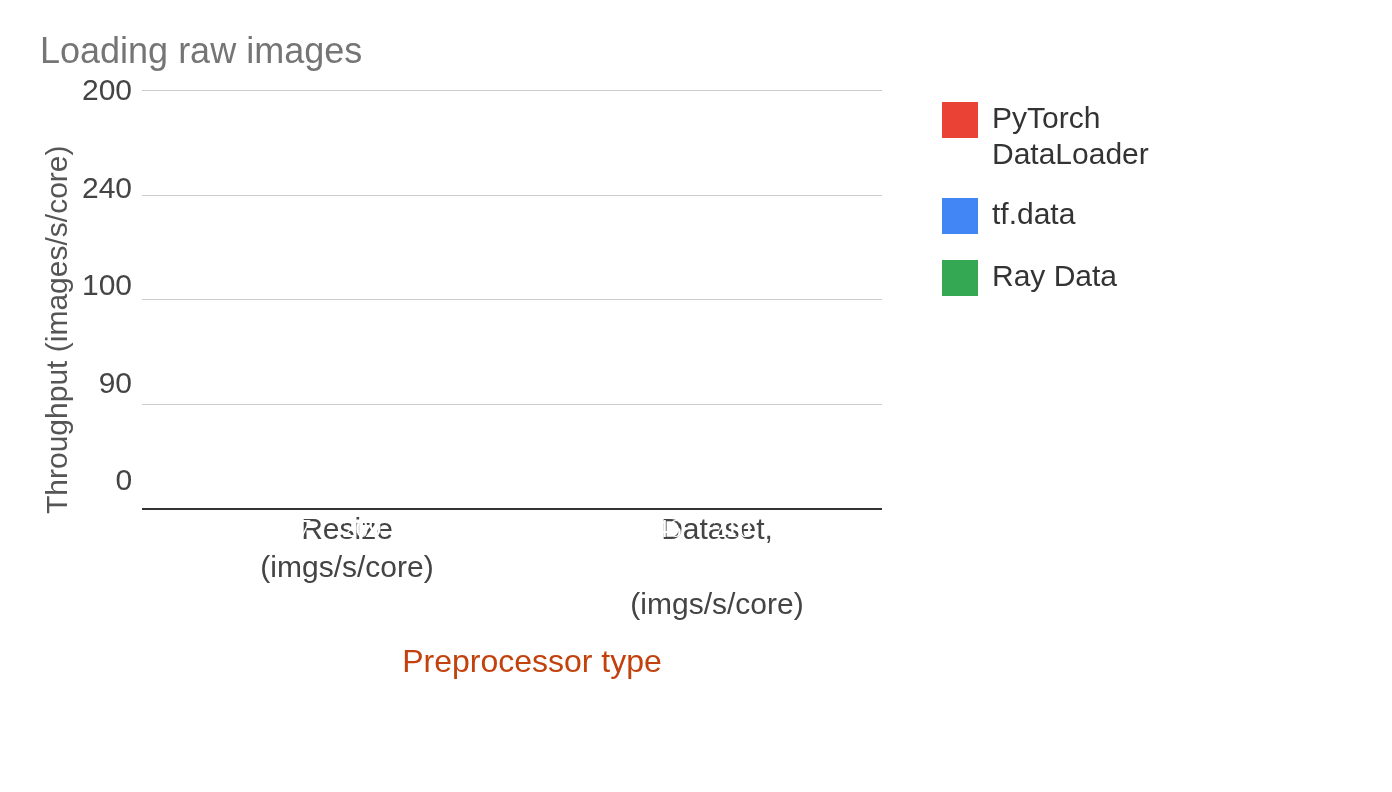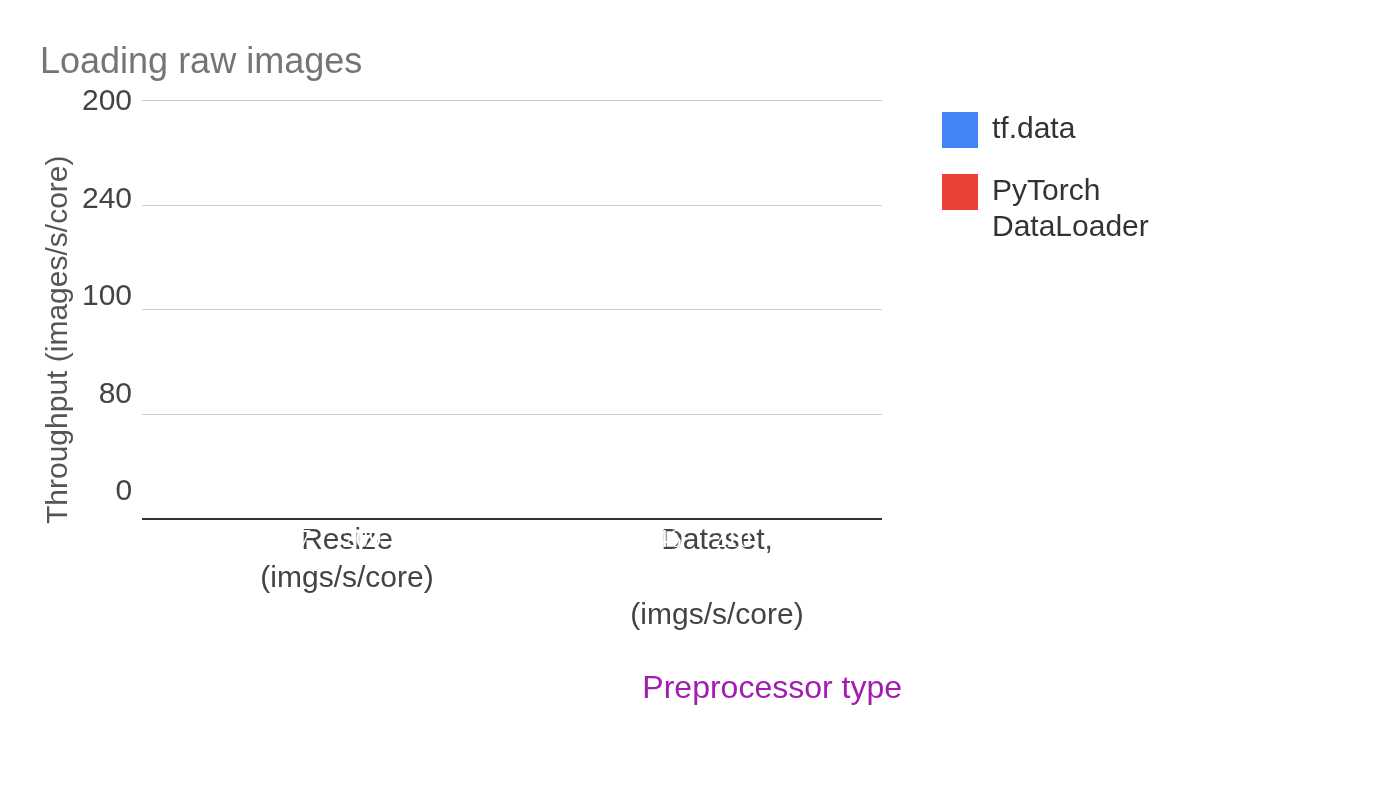--- a/index.html
+++ b/index.html
@@ -7,21 +7,21 @@
     margin: 0;
     font-family: Arial, Helvetica, sans-serif;
     background: #fff;
     width: 1392px;
     height: 792px;
     position: relative;
   }
   .chart-container {
     position: absolute;
     left: 40px;
-    top: 40px;
+    top: 30px;
     width: 1300px;
   }
   .chart-title {
     font-size: 36px;
     color: #757575;
     font-weight: 400;
     margin-bottom: 18px;
   }
   .chart-body {
     display: flex;
@@ -113,24 +113,24 @@
     margin-left: 0;
   }
   .x-label {
     width: 300px;
     text-align: center;
     font-size: 30px;
     color: #444;
     line-height: 1.25;
   }
   .x-axis-label {
-    text-align: right;
+    text-align: center;
     font-size: 32px;
-    color: #a21caf;
-    margin-top: 36px;
+    color: #c2410c;
+    margin-top: 20px;
     width: 740px;
   }
   .legend {
     margin-left: 40px;
     margin-top: 10px;
     display: flex;
     flex-direction: column;
     gap: 24px;
   }
   .legend-item {
@@ -161,21 +161,21 @@
   <div class="chart-body">
 
     <div class="y-axis-label">Throughput (images/s/core)</div>
 
     <div class="plot-column">
       <div class="plot-row">
         <div class="y-ticks">
           <div class="y-tick">200</div>
           <div class="y-tick">240</div>
           <div class="y-tick">100</div>
-          <div class="y-tick">80</div>
+          <div class="y-tick">90</div>
           <div class="y-tick">0</div>
         </div>
 
         <div class="plot-area">
           <div class="grid-line" style="top:0%"></div>
           <div class="grid-line" style="top:25%"></div>
           <div class="grid-line" style="top:50%"></div>
           <div class="grid-line" style="top:75%"></div>
 
           <div class="groups">
@@ -223,23 +223,27 @@
           <br>
           <span>(imgs/s/core)</span>
         </div>
       </div>
 
       <div class="x-axis-label" style="margin-left:80px">Preprocessor type</div>
     </div>
 
     <div class="legend">
       <div class="legend-item">
+        <div class="legend-swatch" style="background:#EA4335"></div>
+        <div class="legend-label">PyTorch DataLoader</div>
+      </div>
+      <div class="legend-item">
         <div class="legend-swatch" style="background:#4285F4"></div>
         <div class="legend-label">tf.data</div>
       </div>
       <div class="legend-item">
-        <div class="legend-swatch" style="background:#EA4335"></div>
-        <div class="legend-label">PyTorch DataLoader</div>
+        <div class="legend-swatch" style="background:#34A853"></div>
+        <div class="legend-label">Ray Data</div>
       </div>
     </div>
 
   </div>
 </div>
 
 </body></html>

